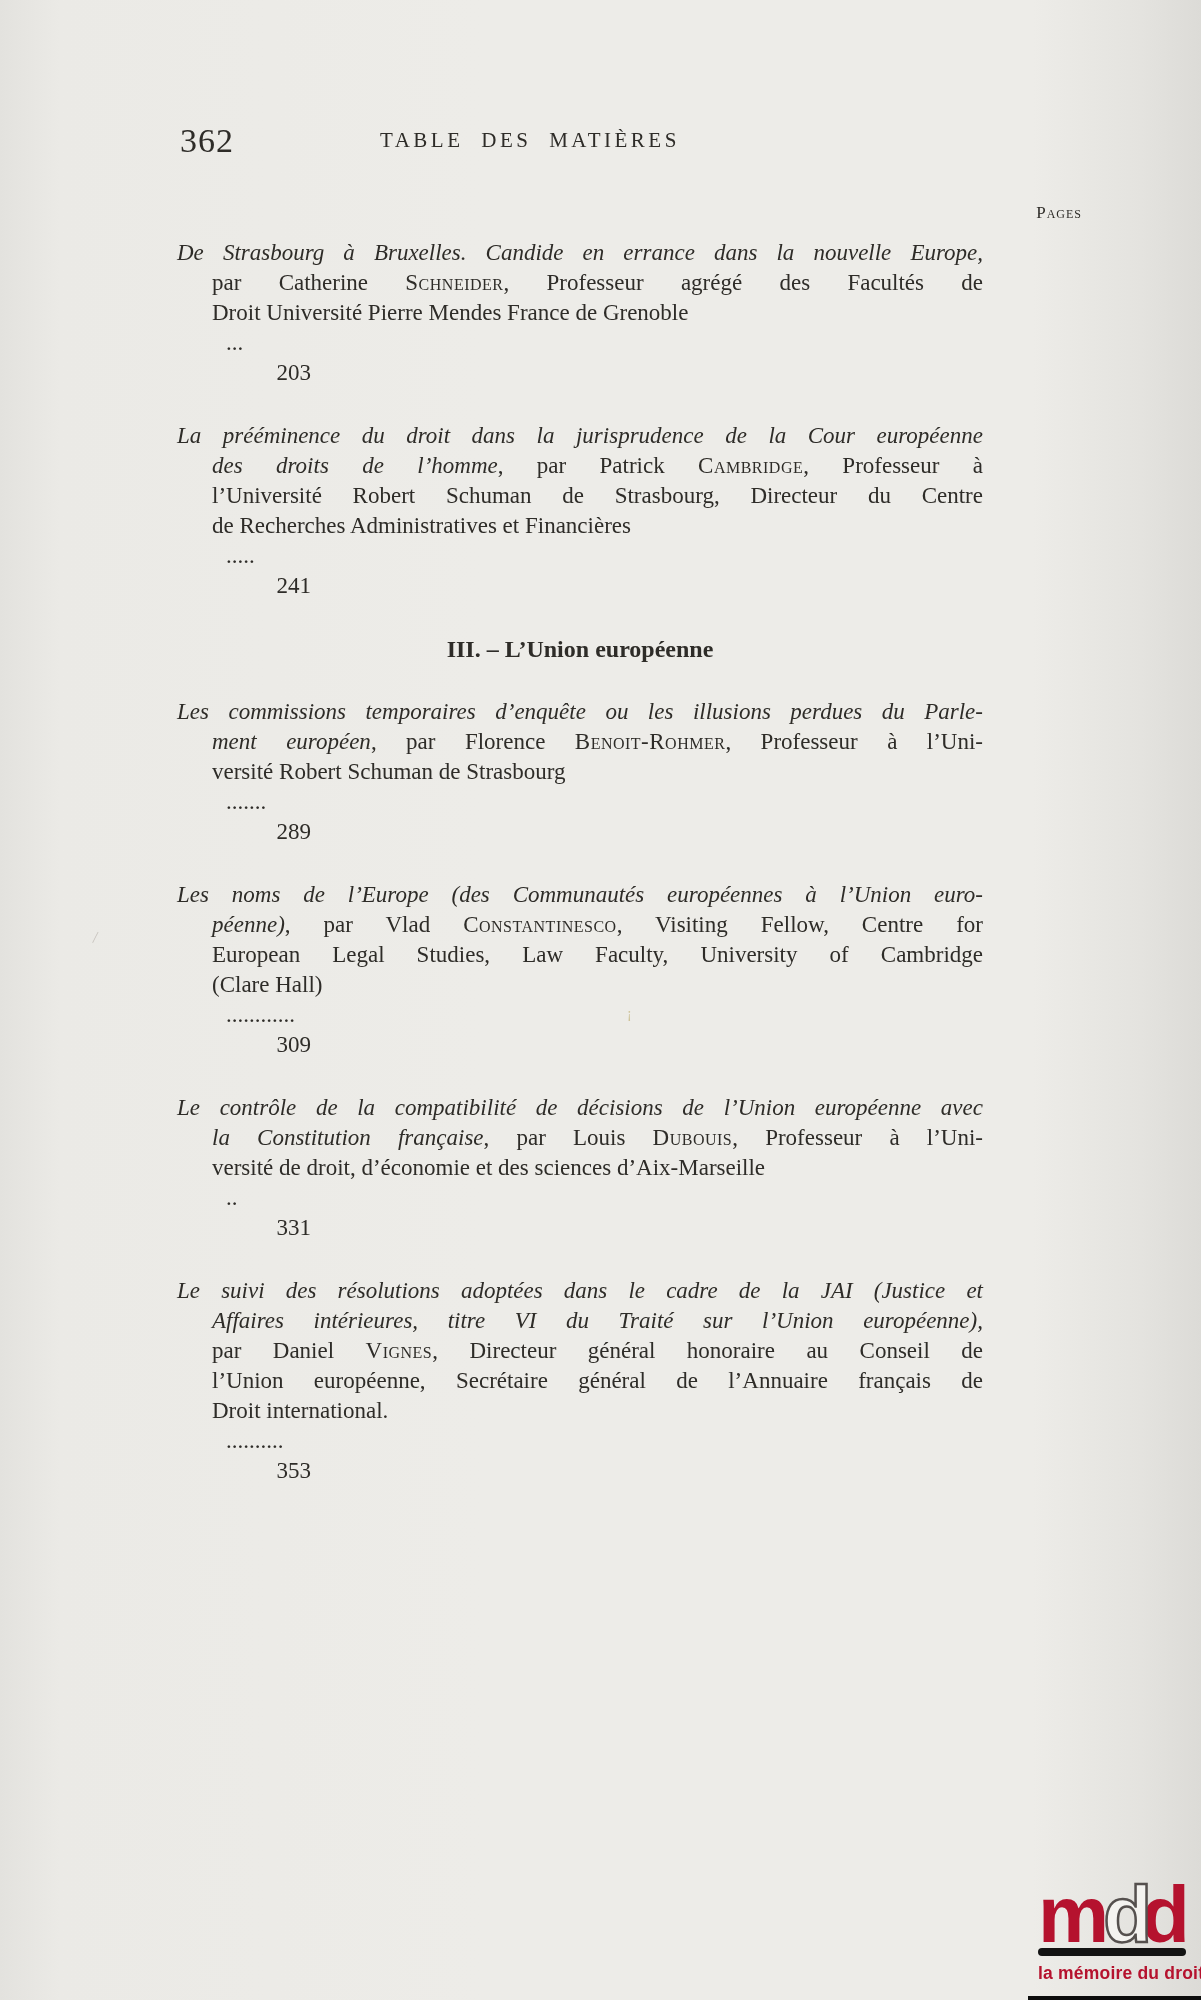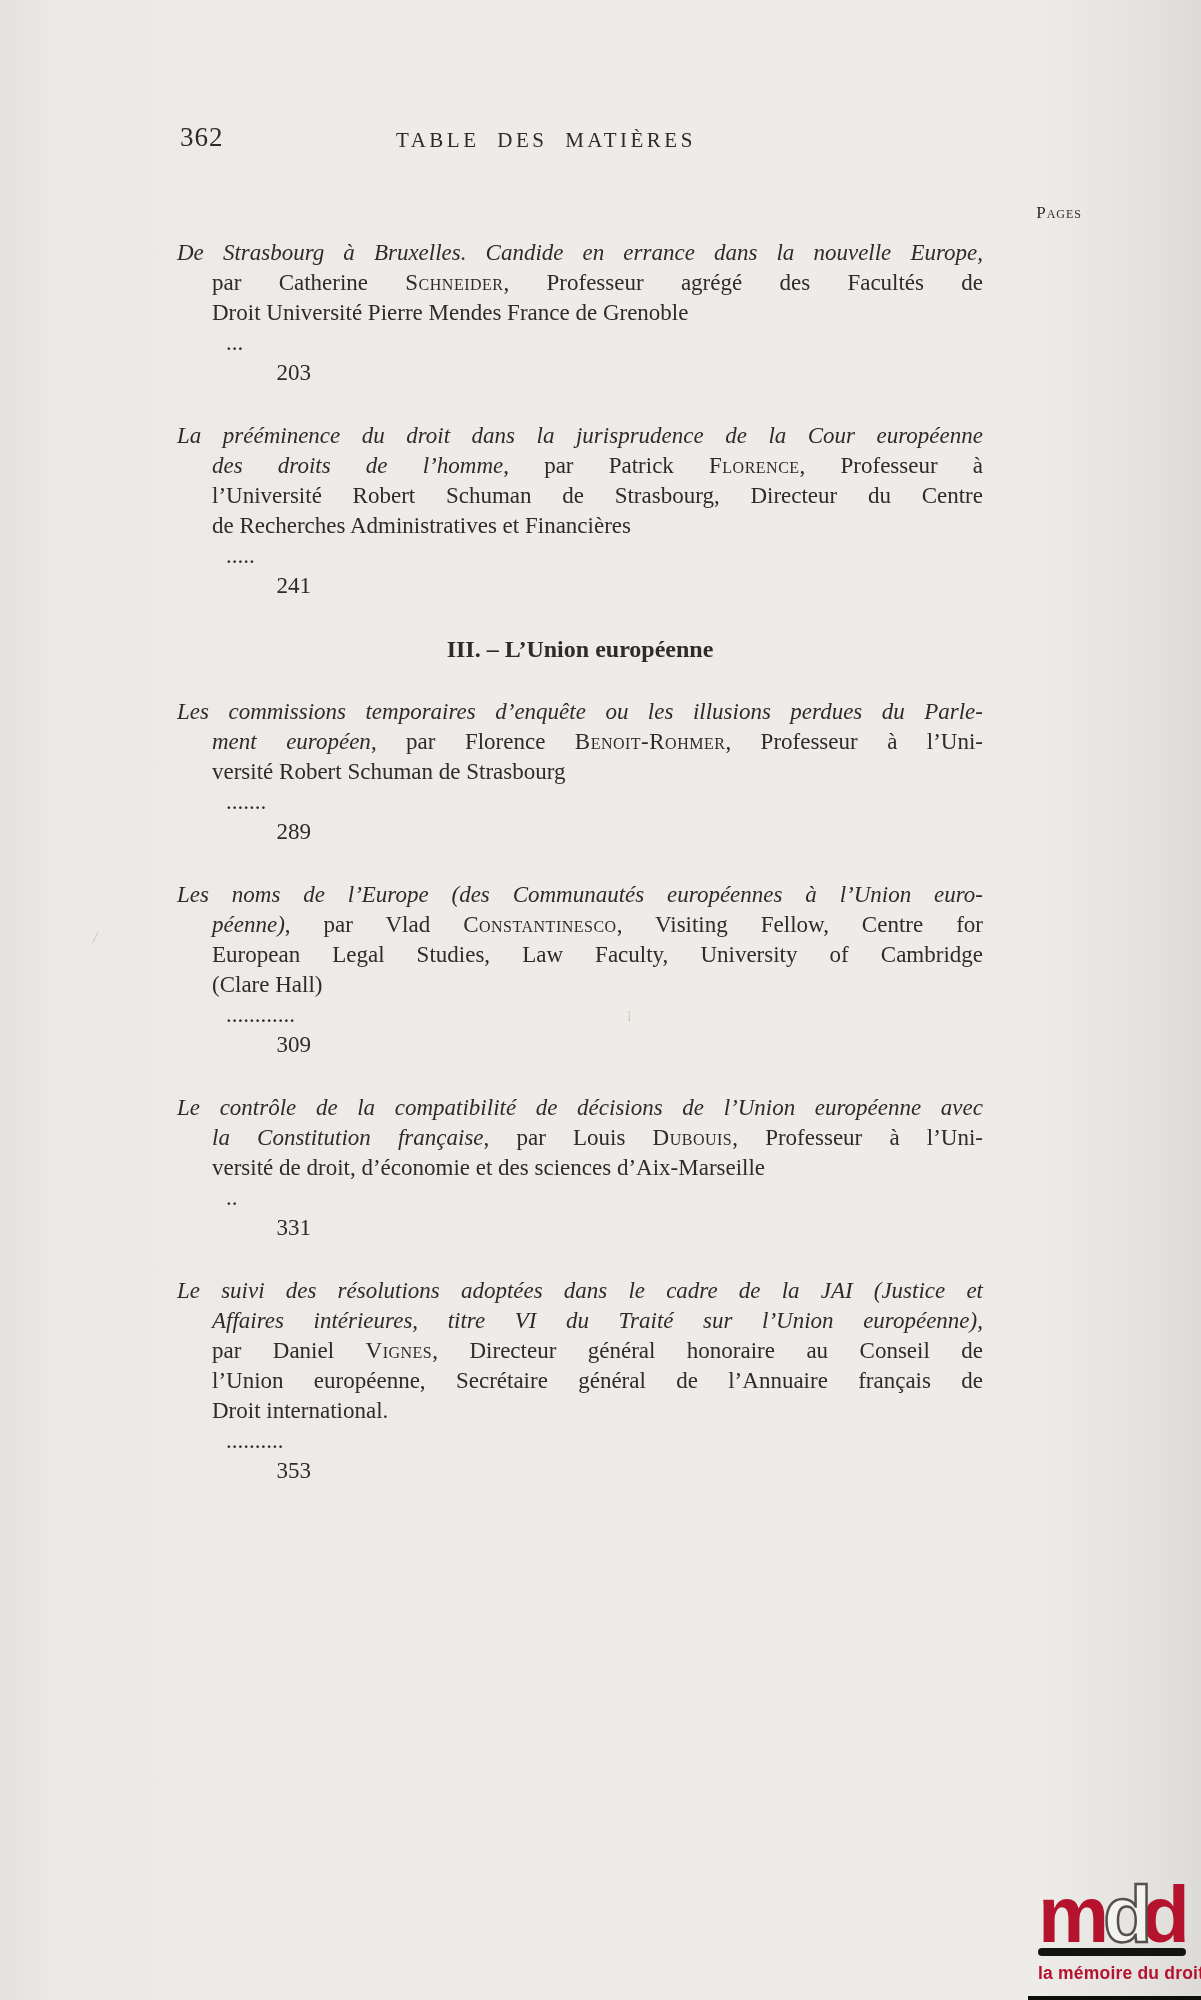--- a/index.html
+++ b/index.html
@@ -2,22 +2,22 @@
 <html><head>
 <meta charset="utf-8">
 <style>
   html,body{margin:0;padding:0;}
   body{width:1201px;height:2000px;overflow:hidden;
        font-family:"Liberation Serif","DejaVu Serif",serif;}
   .page{position:relative;width:1201px;height:2000px;
         background:linear-gradient(90deg,#e3e2de 0%,#ebeae6 5%,#edece8 40%,#edece8 86%,#e4e3df 95%,#dcdbd7 100%);
         color:#2e2c28;}
   
-  .folio{position:absolute;left:180px;top:122px;font-size:27px;letter-spacing:1px;}
-  .hdr-title{position:absolute;left:396px;top:128px;font-size:21px;letter-spacing:3.5px;word-spacing:9px;}
+  .folio{position:absolute;left:180px;top:122px;font-size:34px;letter-spacing:1px;}
+  .hdr-title{position:absolute;left:380px;top:128px;font-size:21px;letter-spacing:3.5px;word-spacing:9px;}
   .pages-label{position:absolute;top:203px;left:0;width:1082px;text-align:right;
                font-variant:small-caps;font-size:17px;letter-spacing:1px;}
   
   #toc{position:absolute;left:177px;top:238px;width:905px;}
   .entry{margin-bottom:33px;}
   .line{font-size:23px;line-height:30px;}
   .line.full{text-align:justify;text-align-last:justify;padding-right:99px;}
   .line.ind{padding-left:35px;}
   .line.last{display:flex;align-items:baseline;flex-direction:column;}
   .line.last .lt{white-space:nowrap;}
@@ -67,21 +67,21 @@
           <span class="dots">
             <span>.</span>
             <span>.</span>
             <span>.</span>
           </span>
           <span class="num">203</span>
         </div>
       </div>
       <div class="entry">
         <div class="line full"><span class="s-i">La prééminence du droit dans la jurisprudence de la Cour européenne</span></div>
-        <div class="line full ind"><span class="s-i">des droits de l’homme</span><span class="s-r">, par Patrick </span><span class="s-sc">Florence</span><span class="s-r">, Professeur à</span></div>
+        <div class="line full ind"><span class="s-i">des droits de l’homme</span><span class="s-r">, par Patrick </span><span class="s-sc">Cambridge</span><span class="s-r">, Professeur à</span></div>
         <div class="line full ind"><span class="s-r">l’Université Robert Schuman de Strasbourg, Directeur du Centre</span></div>
         <div class="line last ind">
           <span class="lt"><span class="s-r">de Recherches Administratives et Financières</span></span>
           <span class="dots">
             <span>.</span>
             <span>.</span>
             <span>.</span>
             <span>.</span>
             <span>.</span>
           </span>

